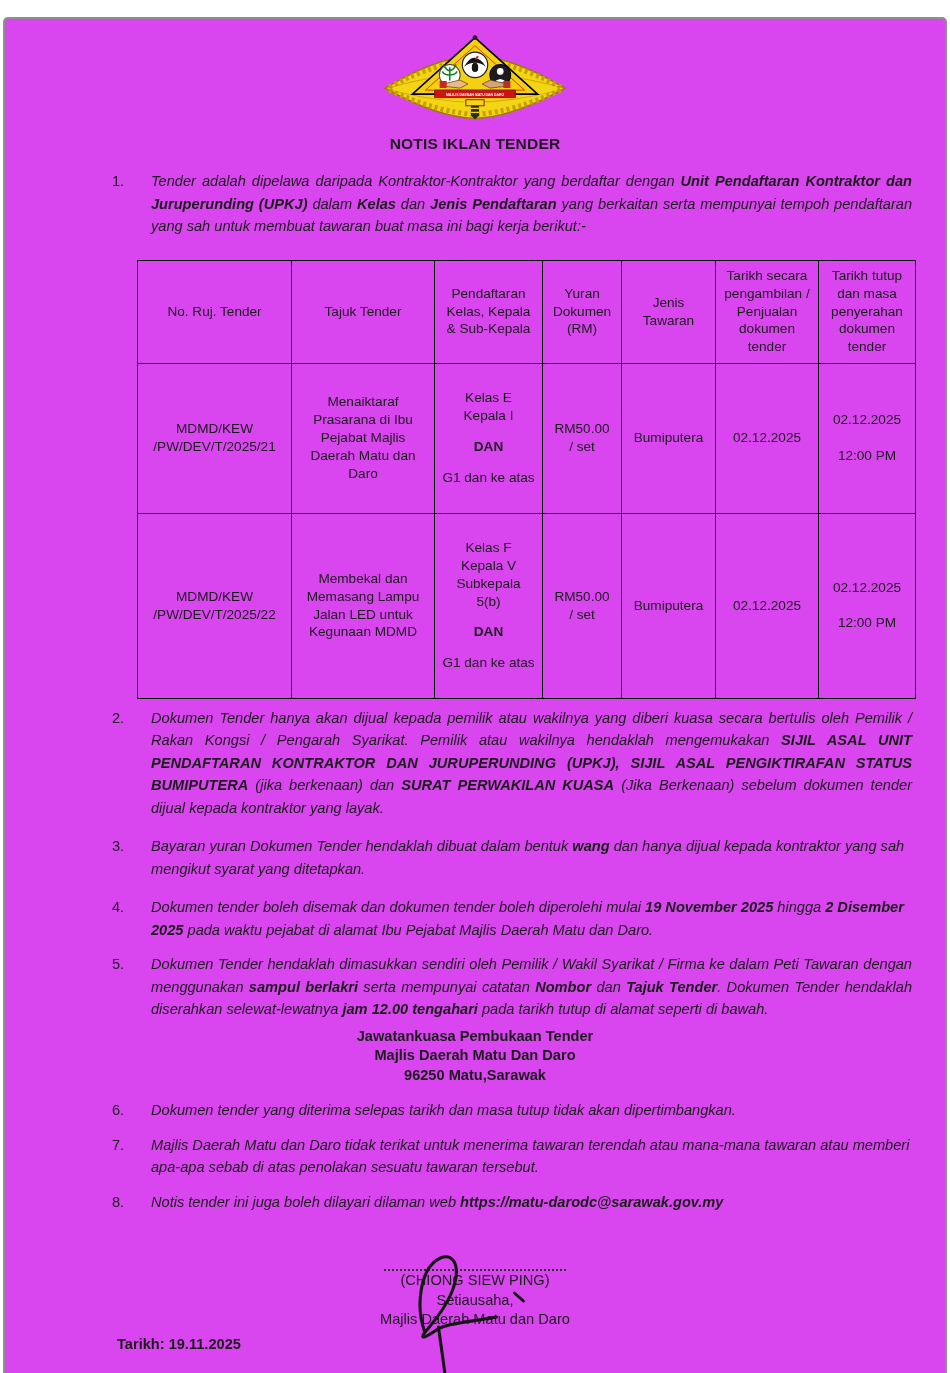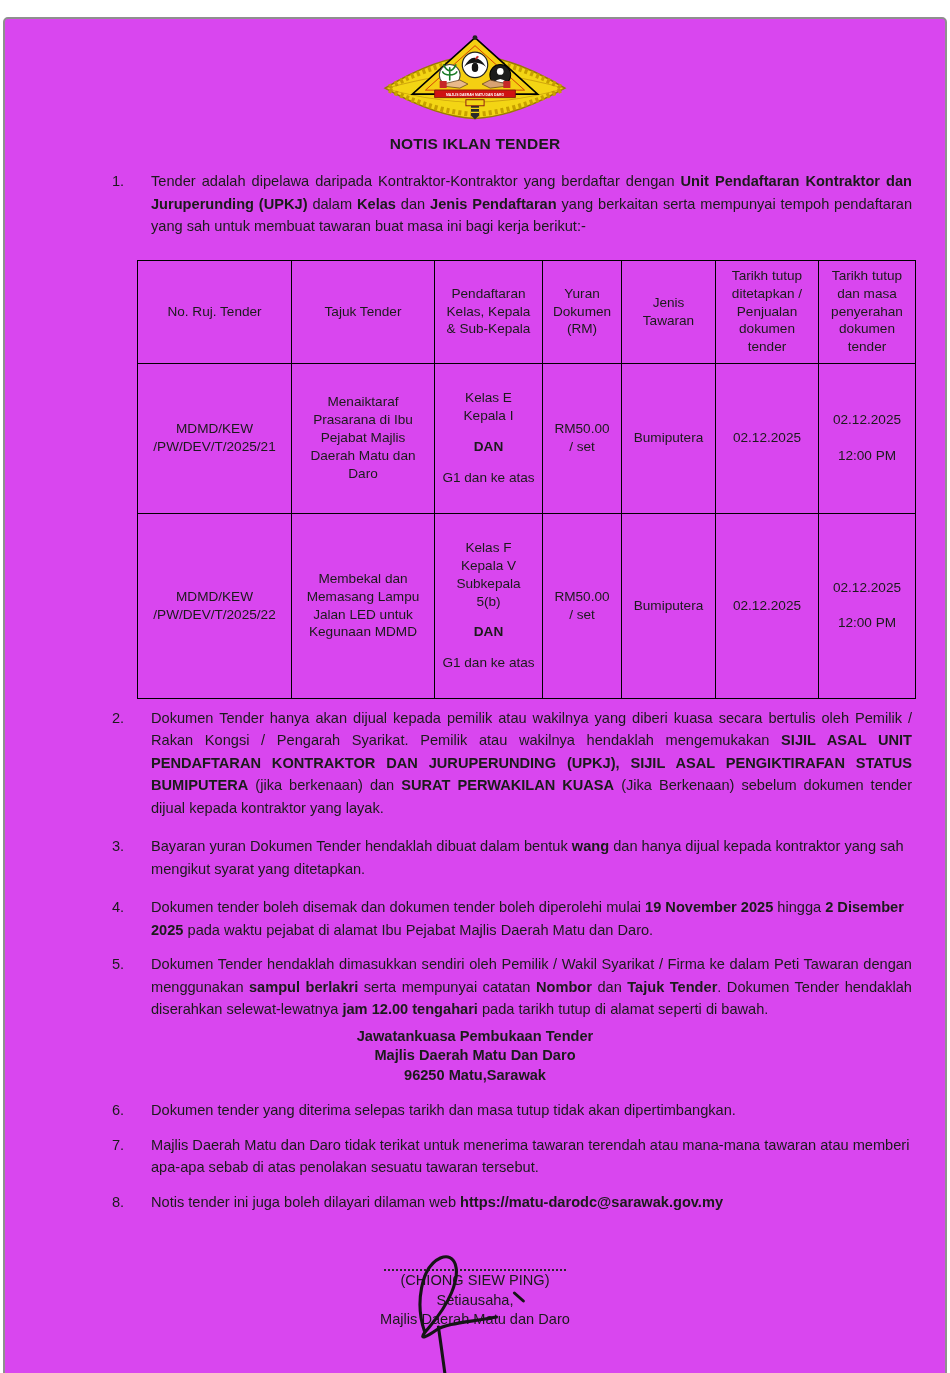--- a/index.html
+++ b/index.html
@@ -23,21 +23,21 @@
     letter-spacing:0.2px;
   }
   .item {
     display:flex;
     margin-left:107px;
     width:800px;
     font-size:14.6px;
     line-height:22.5px;
   }
   .item .num { flex:0 0 39px; }
-  .item .txt { flex:1; }
+  .item .txt { flex:1;font-style:italic; }
   .just .txt { text-align:justify; }
   .mt17 { margin-top:17px; }
   .mt8  { margin-top:8px; }
   .mt16 { margin-top:16px; }
   .mt12 { margin-top:12px; }
   .mt14 { margin-top:14px; }
 
   table.tender {
     border-collapse:collapse;
     margin:22px 0 0 132px;
@@ -158,21 +158,21 @@
         <col style="width:103px">
         <col style="width:97px">
     </colgroup>
     <thead>
       <tr>
         <th>No. Ruj. Tender</th>
         <th>Tajuk Tender</th>
         <th>Pendaftaran Kelas, Kepala &amp; Sub-Kepala</th>
         <th>Yuran Dokumen (RM)</th>
         <th>Jenis Tawaran</th>
-        <th>Tarikh tutup ditetapkan / Penjualan dokumen tender</th>
+        <th>Tarikh secara pengambilan / Penjualan dokumen tender</th>
         <th>Tarikh tutup dan masa penyerahan dokumen tender</th>
       </tr>
     </thead>
     <tbody>
       <tr class="row-1">
         <td class="pre">MDMD/KEW
 /PW/DEV/T/2025/21</td>
         <td class="cell-title">Menaiktaraf Prasarana di Ibu Pejabat Majlis Daerah Matu dan Daro</td>
         <td>
           <div class="pre">Kelas E
@@ -252,14 +252,15 @@
       <path d="M66,78 C57,52 62,14 82,5 C97,-1 103,16 93,40 C84,61 72,72 66,80 C61,87 68,84 78,77 C88,70 112,69 138,64" fill="none" stroke="#151515" stroke-width="3.1" stroke-linecap="round"></path>
       <path d="M80,74 C84,100 88,135 95,178" fill="none" stroke="#151515" stroke-width="3.1" stroke-linecap="round"></path>
       <path d="M156,40 l9,8" fill="none" stroke="#151515" stroke-width="3" stroke-linecap="round"></path>
     </svg>
     <div class="dotline"></div>
     <div class="sig-line">(CHIONG SIEW PING)</div>
     <div class="sig-line">Setiausaha,</div>
     <div class="sig-line">Majlis Daerah Matu dan Daro</div>
   </div>
 
+  <div class="date-line">Tarikh: 19.11.2025</div>
 
 </div>
 
 </body></html>

